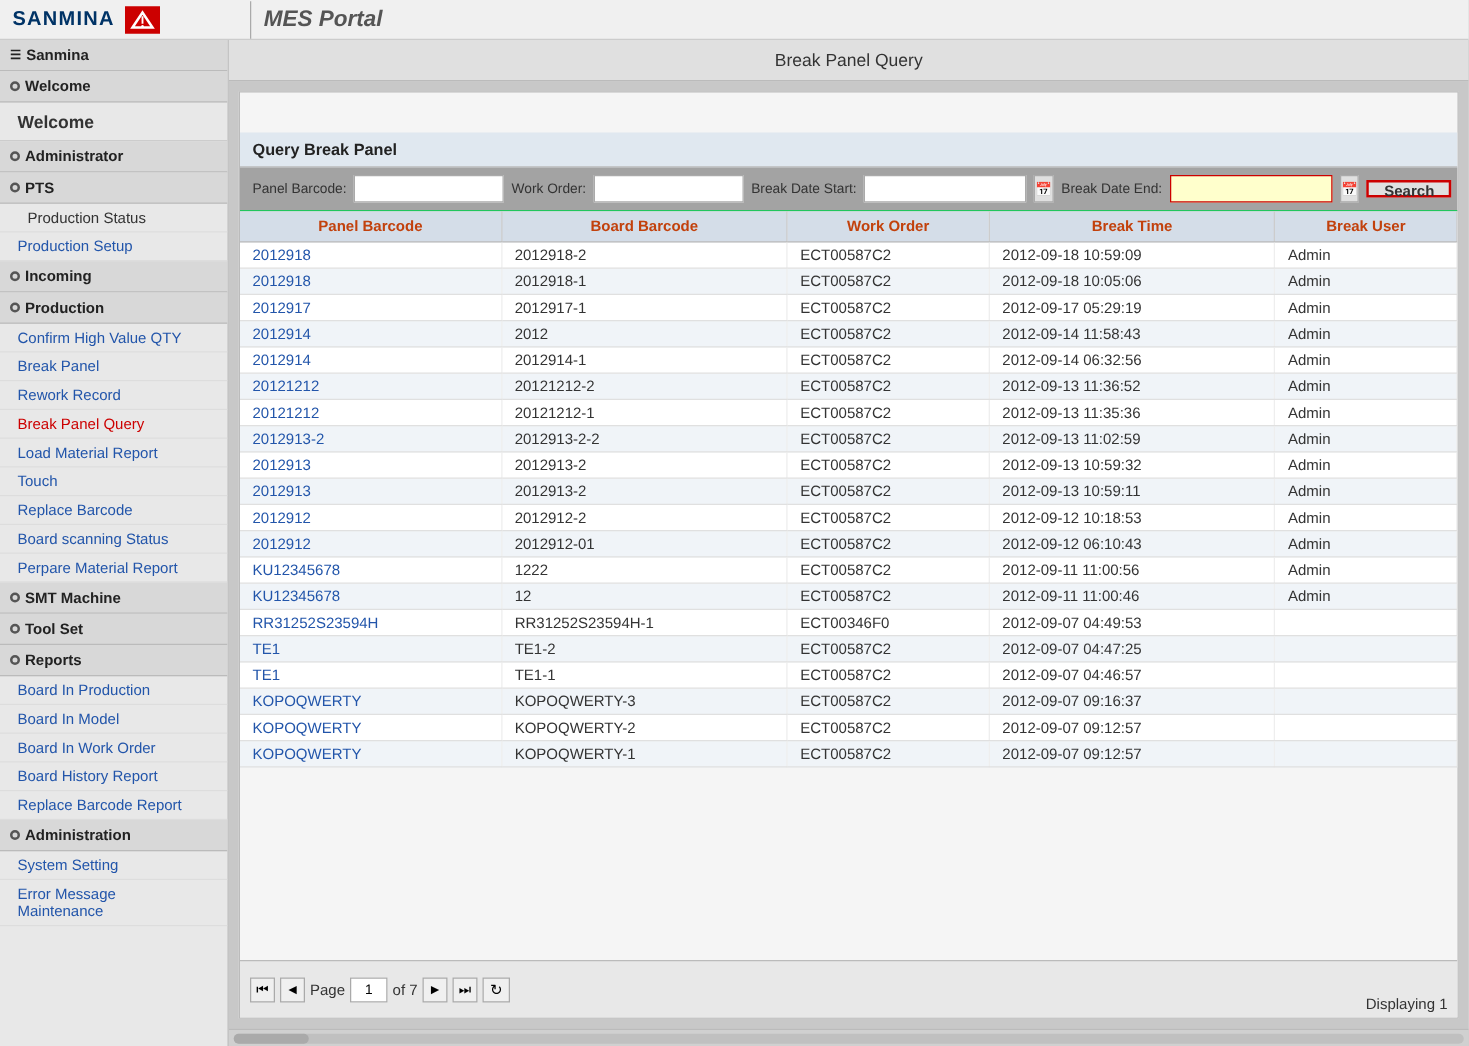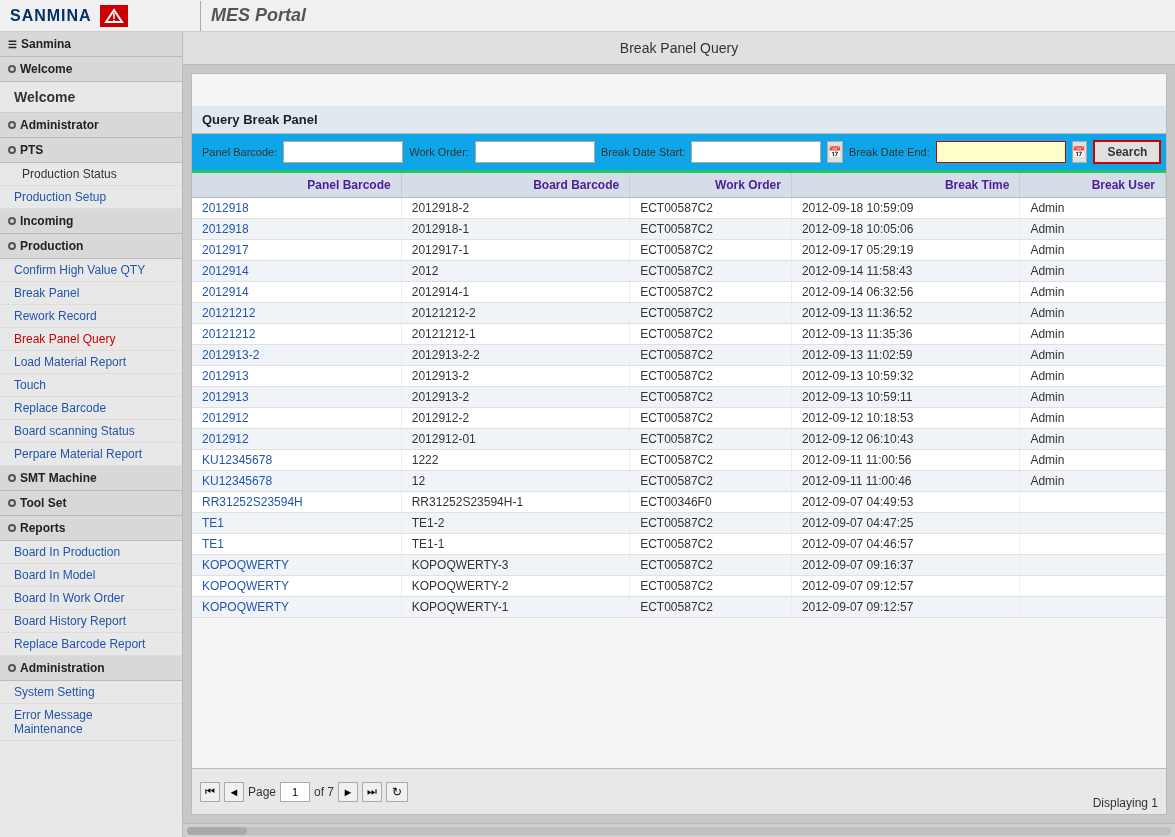--- a/index.html
+++ b/index.html
@@ -139,22 +139,22 @@
       font-size: 13px;
       border-bottom: 1px solid #bbb;
       color: #222;
       margin-top: 32px;
     }
     .query-form {
       display: flex;
       align-items: center;
       padding: 6px 10px;
       gap: 6px;
-      background: #0ea5e9;
-      border-bottom: 3px solid #22c55e;
+      background: #a3a3a3;
+      border-bottom: 1px solid #22c55e;
       flex-wrap: nowrap;
       justify-content: space-between;
     }
     .query-label {
       font-size: 11px;
       color: #333;
       white-space: nowrap;
     }
     .query-input {
       height: 22px;
@@ -167,21 +167,21 @@
     .query-input-date { width: 130px; }
     .cal-btn {
       width: 20px; height: 22px;
       border: 1px solid #aaa;
       background: #e0e0e0;
       cursor: pointer;
       display: flex; align-items: center; justify-content: center;
       font-size: 11px;
     }
     .search-btn {
-      height: 24px;
+      height: 14px;
       padding: 0 12px;
       background: #e0e0e0;
       border: 2px solid #cc0000;
       cursor: pointer;
       font-size: 12px;
       font-weight: bold;
       color: #333;
     }
 
     
@@ -193,25 +193,25 @@
     table {
       width: 100%;
       border-collapse: collapse;
       font-size: 12px;
     }
     thead tr {
       background: #d4dde8;
     }
     thead th {
       padding: 5px 10px;
-      text-align: right;
+      text-align: center;
       border-bottom: 1px solid #bbb;
       border-right: 1px solid #ccc;
       font-weight: bold;
-      color: #4c1d95;
+      color: #c2410c;
       white-space: nowrap;
     }
     tbody tr {
       background: #fff;
     }
     tbody tr:nth-child(even) {
       background: #f0f4f8;
     }
     tbody td {
       padding: 3px 10px;

